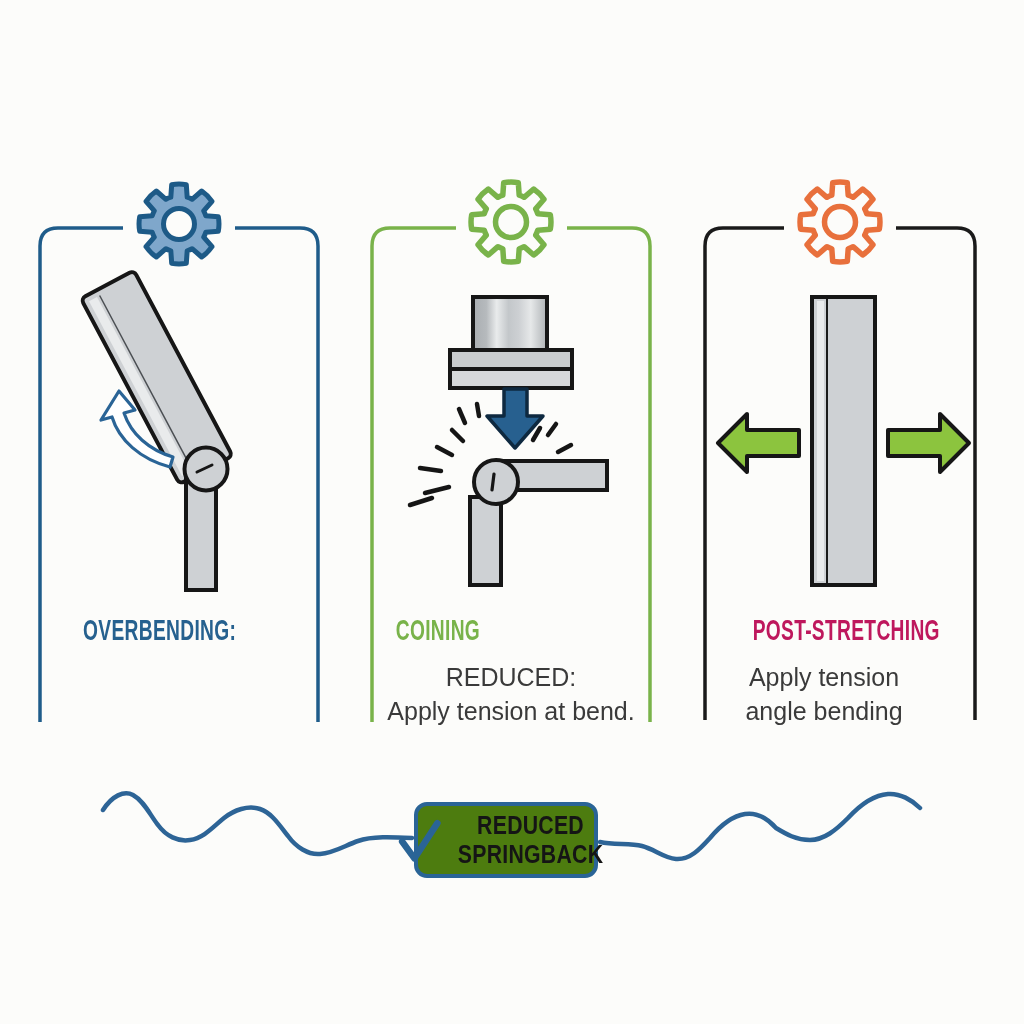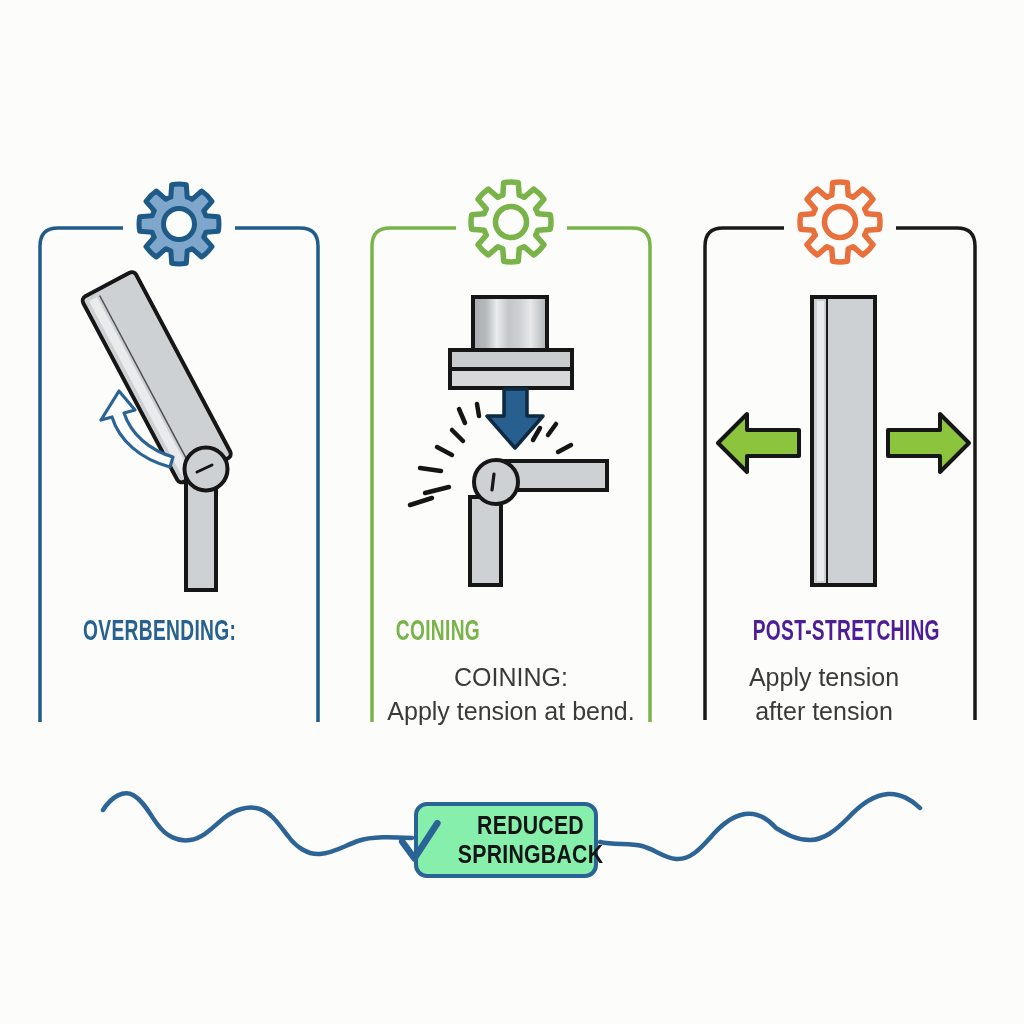--- a/index.html
+++ b/index.html
@@ -7,25 +7,25 @@
           font-family:"Liberation Sans",sans-serif;}
   .gfx{position:absolute;left:0;top:0;width:1024px;height:1024px;}
   .metal{fill:#ced1d4;stroke:#161616;stroke-width:4;}
   .garrow{fill:#8cc43e;stroke:#161616;stroke-width:4;stroke-linejoin:round;}
   .curve-arrow{fill:#ffffff;stroke:#2a6496;stroke-width:3.2;stroke-linejoin:round;}
   .pborder{fill:none;stroke-width:3.5;}
   .wave{fill:none;stroke-width:4.5;stroke-linecap:round;}
   .title{position:absolute;top:608px;line-height:44px;font-size:30px;font-weight:700;
          text-align:left;white-space:nowrap;}
   .title span{display:inline-block;transform:scaleX(.64);letter-spacing:.5px;}
-  .c-blue{color:#26618f}.c-green{color:#79b34a}.c-orange{color:#4c1d95}
+  .c-blue{color:#26618f}.c-green{color:#79b34a}.c-orange{color:#be185d}
   .desc{position:absolute;top:660px;font-size:25px;line-height:34px;color:#3a3a3a;
         text-align:center;}
   .badge{position:absolute;left:414px;top:802px;width:184px;height:76px;box-sizing:border-box;
-         background:#86efac;border:4px solid #2a6496;border-radius:13px;
+         background:#4d7c0f;border:4px solid #2a6496;border-radius:13px;
          display:flex;align-items:center;justify-content:center;gap:3px;}
   .badge .check{width:46px;height:52px;flex:0 0 auto;}
   .badge-text{font-size:25px;font-weight:700;line-height:29px;color:#151515;text-align:center;
               transform:scaleX(.85);letter-spacing:.3px;white-space:nowrap;}
 </style>
 </head>
 <body>
 
 <div class="canvas">
 
@@ -111,30 +111,30 @@
   </svg>
 
   <div class="title c-blue" style="left:40px;width:278px">
     <span>OVERBENDING:</span>
   </div>
 
   <div class="title c-green" style="left:372px;width:278px">
     <span>COINING</span>
   </div>
   <div class="desc" style="left:372px;width:278px">
-    <div>COINING:</div>
+    <div>REDUCED:</div>
     <div>Apply tension at bend.</div>
   </div>
 
   <div class="title c-orange" style="left:700px;width:280px">
     <span>POST-STRETCHING</span>
   </div>
   <div class="desc" style="left:684px;width:280px">
     <div>Apply tension</div>
-    <div>after tension</div>
+    <div>angle bending</div>
   </div>
 
   <div class="badge">
     <svg class="check" viewBox="0 0 60 60">
       <path d="M8,32 L24,54 L54,8" fill="none" stroke-width="8.5" stroke-linecap="round" stroke-linejoin="round" stroke="#2a6496"></path>
     </svg>
     <div class="badge-text">
       <div>REDUCED</div>
       <div>SPRINGBACK</div>
     </div>

